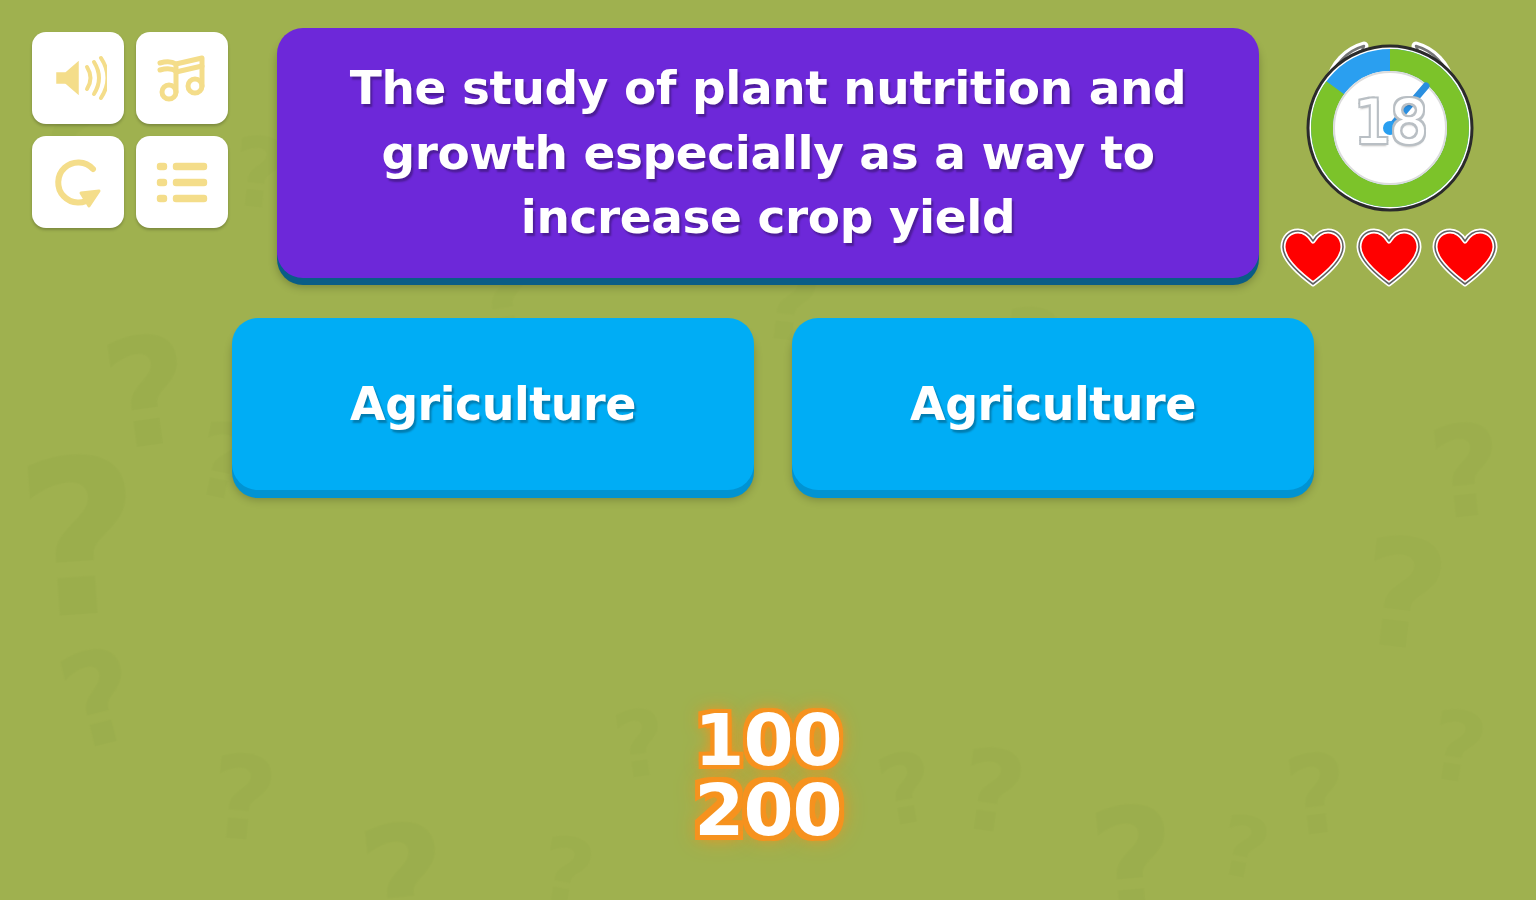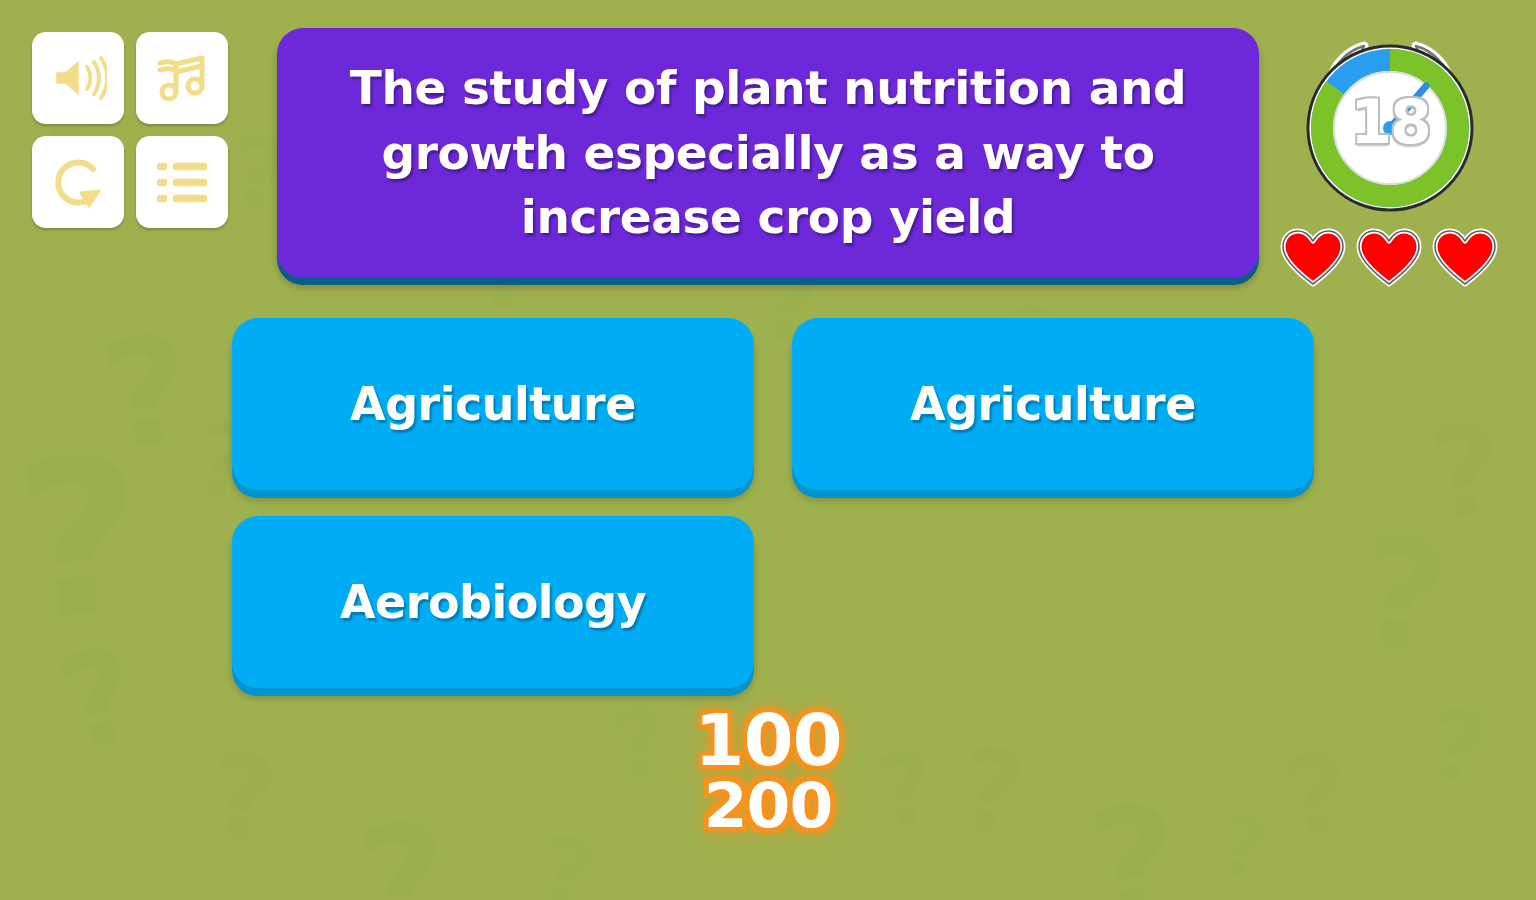--- a/index.html
+++ b/index.html
@@ -103,21 +103,21 @@
   #timer-value {
     position: absolute;
     left: 0;
     top: 0;
     width: 196px;
     height: 196px;
     display: flex;
     align-items: center;
     justify-content: center;
     font-family: "DejaVu Sans", sans-serif;
-    font-weight: bold;
+    font-weight: normal;
     font-size: 60px;
     color: #ffffff;
     letter-spacing: -2px;
     text-shadow:
       -2px -2px 0 #b9bfc4,  2px -2px 0 #b9bfc4,
       -2px  2px 0 #b9bfc4,  2px  2px 0 #b9bfc4,
        0px  3px 2px rgba(0,0,0,0.25);
     pointer-events: none;
   }
 
@@ -182,21 +182,21 @@
     letter-spacing: -1px;
   }
   #score-current {
     font-size: 72px;
     text-shadow:
       -4px -4px 0 #f6921e, 4px -4px 0 #f6921e,
       -4px  4px 0 #f6921e, 4px  4px 0 #f6921e,
        0    0   12px #f6921e, 0 0 20px #f6921e;
   }
   #score-total {
-    font-size: 63px;
+    font-size: 72px;
     margin-top: 2px;
     text-shadow:
       -5px -5px 0 #f6921e, 5px -5px 0 #f6921e,
       -5px  5px 0 #f6921e, 5px  5px 0 #f6921e,
        0    0   14px #f6921e, 0 0 24px #f6921e;
   }
 </style>
 </head>
 <body>
 
@@ -336,23 +336,20 @@
     </span>
   </div>
 
   <div id="answers">
     <button class="answer-btn">
       <span class="answer-label">Agriculture</span>
     </button>
     <button class="answer-btn">
       <span class="answer-label">Agriculture</span>
     </button>
-    <button class="answer-btn">
-      <span class="answer-label">Aerobiology</span>
-    </button>
   </div>
 
   <div id="score">
     <div class="score-num" id="score-current">100</div>
     <div class="score-num" id="score-total">200</div>
   </div>
 
 </div>
 
 </body></html>

